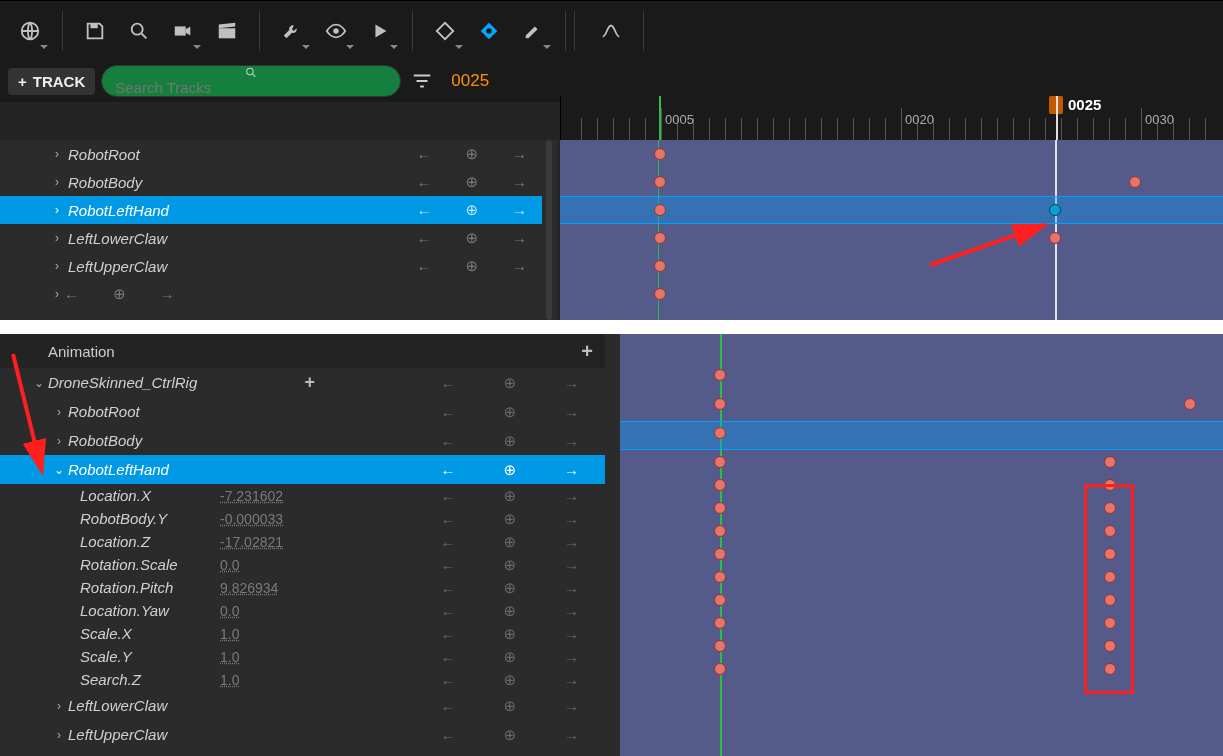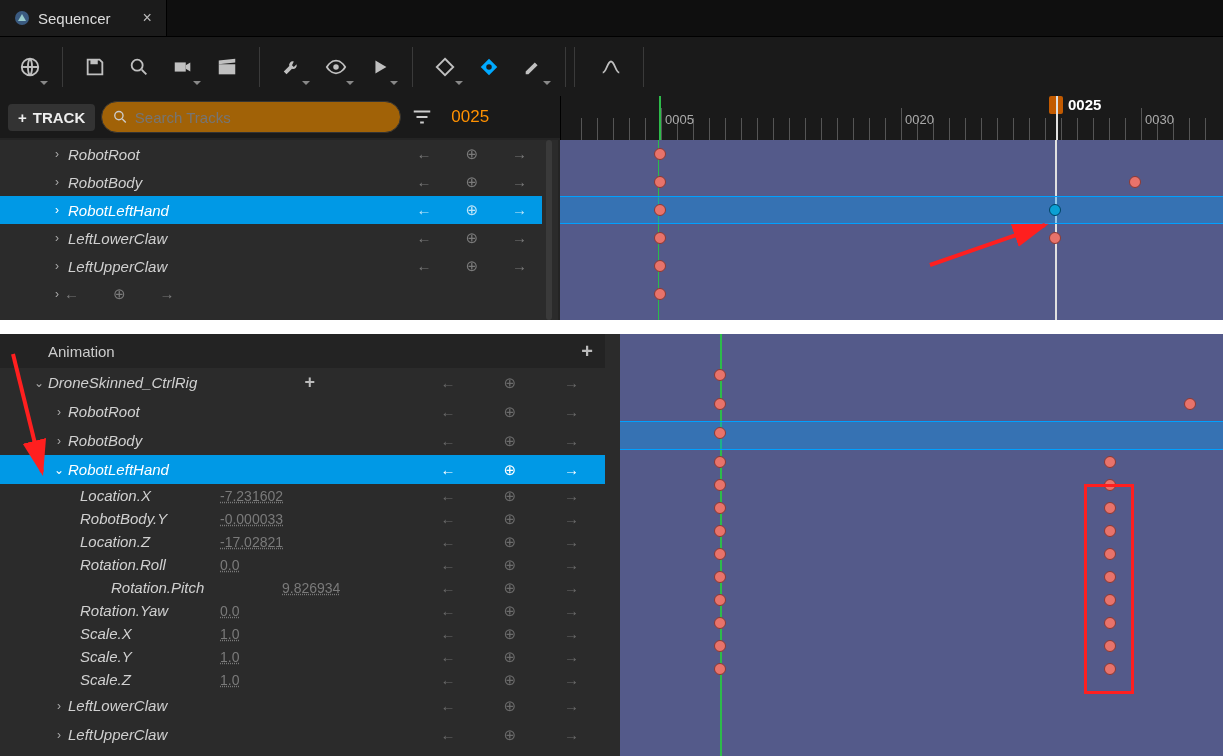--- a/index.html
+++ b/index.html
@@ -22,21 +22,21 @@
   .ico { width:40px; height:40px; display:flex; align-items:center; justify-content:center; color:#c0c0c0; cursor:pointer; position:relative;}
   .ico svg { width:22px; height:22px; fill:currentColor; }
   .ico .dd { position:absolute; right:2px; bottom:2px; width:0;height:0;border-left:4px solid transparent;border-right:4px solid transparent;border-top:4px solid #888;}
   .ico.blue { color:#00a9ff;}
   .fps { color:#ddd; font-size:16px; padding:0 12px;}
   .tb-right { margin-left:4px;}
 
   
   .track-header-row { height: 42px; display:flex; align-items:center; background:#1a1a1a; }
   .track-btn { display:flex; align-items:center; gap:6px; background:#333; color:#eee; font-weight:bold; font-size:15px; padding:5px 10px; border-radius:4px; margin-left:8px; cursor:pointer;}
-  .search-wrap { display:flex; align-items:center; background:#a16207; border:1px solid #333; border-radius:20px; height:32px; margin-left:6px; padding:0 10px; width:300px;}
+  .search-wrap { display:flex; align-items:center; background:#15803d; border:1px solid #333; border-radius:20px; height:32px; margin-left:6px; padding:0 10px; width:300px;flex-direction:column;}
   .search-wrap svg{width:18px;height:18px;fill:#bbb;}
   .search-wrap input{background:transparent;border:none;outline:none;color:#ccc;font-size:15px;margin-left:6px;width:100%;}
   .filter-ico{width:22px;height:22px;fill:#bbb;margin-left:10px;cursor:pointer;}
   .cur-frame{color:#ff9100;font-size:17px;margin-left:18px;}
 
   
   .ruler { position:absolute; left:560px; right:0; top:96px; height:44px; background:#1a1a1a; border-left:1px solid #000;}
   .ruler .tick { position:absolute; top:22px; bottom:0; width:1px; background:#555;}
   .ruler .major { top:12px;}
   .ruler .lbl { position:absolute; top:16px; color:#aaa; font-size:13px;}
@@ -97,32 +97,20 @@
 
   
   .arrow{position:absolute;pointer-events:none;}
   .arrow svg{overflow:visible;}
 </style>
 </head>
 <body>
 
 <div class="panel top-panel">
 
-  <div class="tabstrip">
-    <div class="tab">
-      <span class="logo">
-        <svg viewBox="0 0 16 16">
-            <circle cx="8" cy="8" r="7" fill="#3a5a80"></circle>
-            <path d="M4 11 L8 4 L12 11 Z" fill="#9cc"></path>
-          </svg>
-      </span>
-      <span>Sequencer</span>
-      <span class="close">×</span>
-    </div>
-  </div>
 
   <div class="toolbar">
     <div class="tb-group">
       <div class="ico">
           <svg viewBox="0 0 24 24">
             <circle cx="12" cy="12" r="9" fill="none" stroke="currentColor" stroke-width="2"></circle>
             <path d="M3 12h18M12 3c3 3 3 15 0 18M12 3c-3 3-3 15 0 18" fill="none" stroke="currentColor" stroke-width="2"></path>
           </svg>
           <span class="dd"></span>
         </div>
@@ -452,41 +440,41 @@
           <span class="name" style="min-width:140px">Location.Z</span>
           <span class="val">-17.02821</span>
           <span class="ctrls" style="margin-left:auto">
             <span>←</span>
             <span>⊕</span>
             <span>→</span>
           </span>
         </div>
         <div class="brow" style="height: 23px;">
           <span style="width:80px;flex:0 0 auto"></span>
-          <span class="name" style="min-width:140px">Rotation.Roll</span>
+          <span class="name" style="min-width:140px">Rotation.Scale</span>
           <span class="val">0.0</span>
           <span class="ctrls" style="margin-left:auto">
             <span>←</span>
             <span>⊕</span>
             <span>→</span>
           </span>
         </div>
-        <div class="brow" style="height: 23px; gap: 31px;">
+        <div class="brow" style="height: 23px;">
           <span style="width:80px;flex:0 0 auto"></span>
           <span class="name" style="min-width:140px">Rotation.Pitch</span>
           <span class="val">9.826934</span>
           <span class="ctrls" style="margin-left:auto">
             <span>←</span>
             <span>⊕</span>
             <span>→</span>
           </span>
         </div>
         <div class="brow" style="height: 23px;">
           <span style="width:80px;flex:0 0 auto"></span>
-          <span class="name" style="min-width:140px">Rotation.Yaw</span>
+          <span class="name" style="min-width:140px">Location.Yaw</span>
           <span class="val">0.0</span>
           <span class="ctrls" style="margin-left:auto">
             <span>←</span>
             <span>⊕</span>
             <span>→</span>
           </span>
         </div>
         <div class="brow" style="height: 23px;">
           <span style="width:80px;flex:0 0 auto"></span>
           <span class="name" style="min-width:140px">Scale.X</span>
@@ -502,21 +490,21 @@
           <span class="name" style="min-width:140px">Scale.Y</span>
           <span class="val">1.0</span>
           <span class="ctrls" style="margin-left:auto">
             <span>←</span>
             <span>⊕</span>
             <span>→</span>
           </span>
         </div>
         <div class="brow" style="height: 23px;">
           <span style="width:80px;flex:0 0 auto"></span>
-          <span class="name" style="min-width:140px">Scale.Z</span>
+          <span class="name" style="min-width:140px">Search.Z</span>
           <span class="val">1.0</span>
           <span class="ctrls" style="margin-left:auto">
             <span>←</span>
             <span>⊕</span>
             <span>→</span>
           </span>
         </div>
         <div class="brow" style="height: 29px;">
           <span style="width:50px;flex:0 0 auto"></span>
           <span class="chev">›</span>

